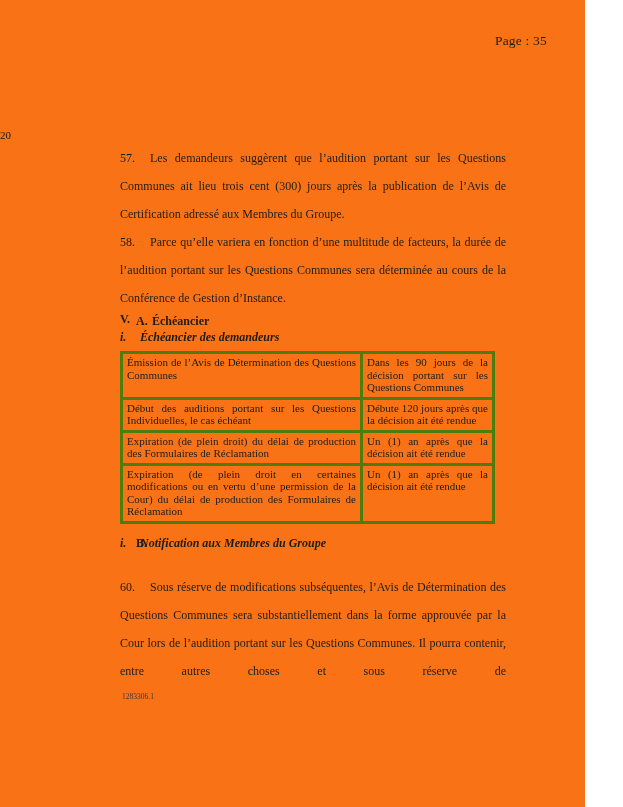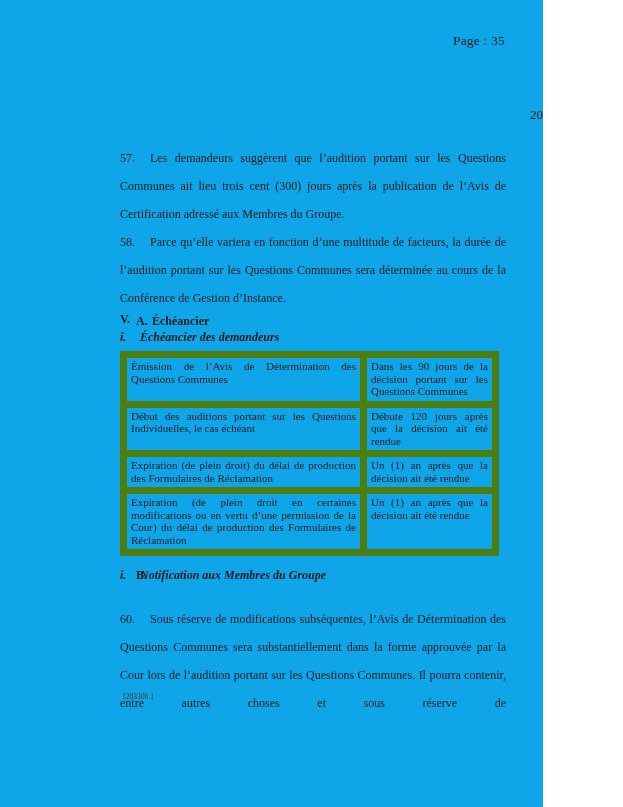--- a/index.html
+++ b/index.html
@@ -1,39 +1,39 @@
 <!DOCTYPE html>
 <html><head>
 <meta charset="utf-8">
 <style>
   * { margin: 0; padding: 0; box-sizing: border-box; }
   html, body { background: #ffffff; }
   .page {
     position: relative;
-    width: 543px;
+    width: 585px;
     height: 807px;
-    background: #0ea5e9;
+    background: #f97316;
     color: #1c1c1c;
     font-family: "Liberation Serif", "DejaVu Serif", serif;
     overflow: hidden;
   }
   .page-label {
     position: absolute;
     top: 33px;
     right: 38px;
     font-size: 13.5px;
     letter-spacing: 0.2px;
   }
   .folio {
     position: absolute;
-    top: 107px;
+    top: 129px;
     left: 0;
     right: 0;
-    text-align: right;
-    font-size: 13px;
+    text-align: left;
+    font-size: 11px;
   }
   .content {
     position: absolute;
     left: 120px;
     top: 144px;
     width: 386px;
     font-size: 12px;
   }
   .para {
     line-height: 28px;
@@ -74,21 +74,21 @@
   }
   .h-roman .hnum { position: absolute; left: 0; }
   table.schedule {
     border-collapse: collapse;
     width: 372px;
     margin-top: 6px;
     margin-bottom: 4px;
     table-layout: fixed;
   }
   table.schedule td {
-    border: 7px solid #4d7c0f;
+    border: 3px solid #4d7c0f;
     font-size: 11px;
     line-height: 12.5px;
     padding: 2px 4px 3px 4px;
     vertical-align: top;
     text-align: justify;
   }
   td.col-event { width: 240px; }
   td.col-deadline { width: 132px; }
   .footer-docnum {
     position: absolute;

